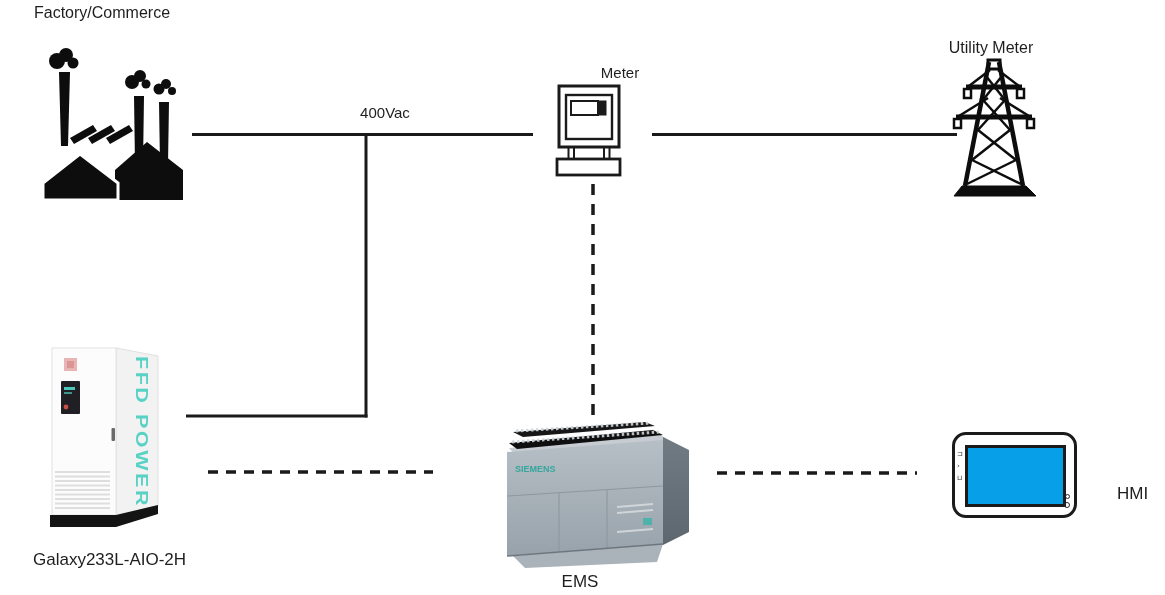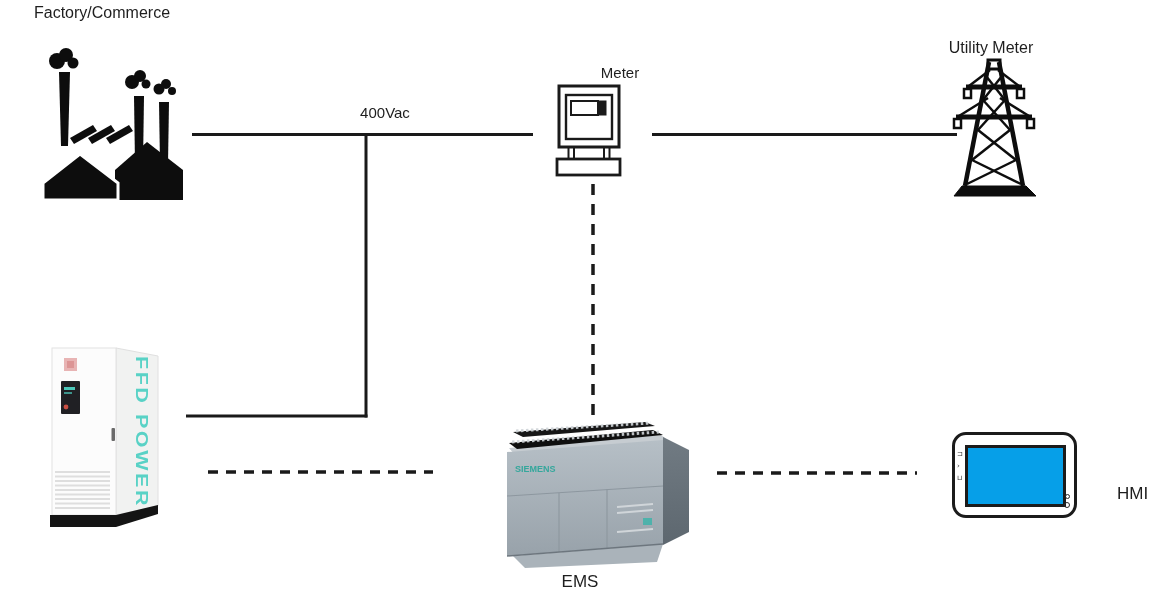--- a/index.html
+++ b/index.html
@@ -68,20 +68,21 @@
     <line x1="186" y1="416" x2="367.5" y2="416" stroke="#1a1a1a" stroke-width="3"></line>
     <line x1="593" y1="184" x2="593" y2="420" stroke="#1a1a1a" stroke-width="3.5" stroke-dasharray="11 9"></line>
     <line x1="208" y1="472" x2="433" y2="472" stroke="#1a1a1a" stroke-width="3.5" stroke-dasharray="10 8"></line>
     <line x1="717" y1="473" x2="917" y2="473" stroke="#1a1a1a" stroke-width="3.5" stroke-dasharray="10 8"></line>
   </svg>
 
   <div class="lbl lbl-factory">Factory/Commerce</div>
   <div class="lbl lbl-voltage">400Vac</div>
   <div class="lbl lbl-meter">Meter</div>
   <div class="lbl lbl-grid">Utility Meter</div>
+  <div class="lbl lbl-battery">Galaxy233L-AIO-2H</div>
   <div class="lbl lbl-ems">EMS</div>
   <div class="lbl lbl-hmi">HMI</div>
 
   <svg class="node factory-icon" width="148" height="155" viewBox="0 0 148 155" xmlns="http://www.w3.org/2000/svg">
     <g fill="#0d0d0d">
 
       <circle cx="17" cy="15" r="8"></circle>
         <circle cx="26" cy="9" r="7"></circle>
         <circle cx="33" cy="17" r="5.5"></circle>
       <circle cx="92" cy="36" r="7"></circle>

